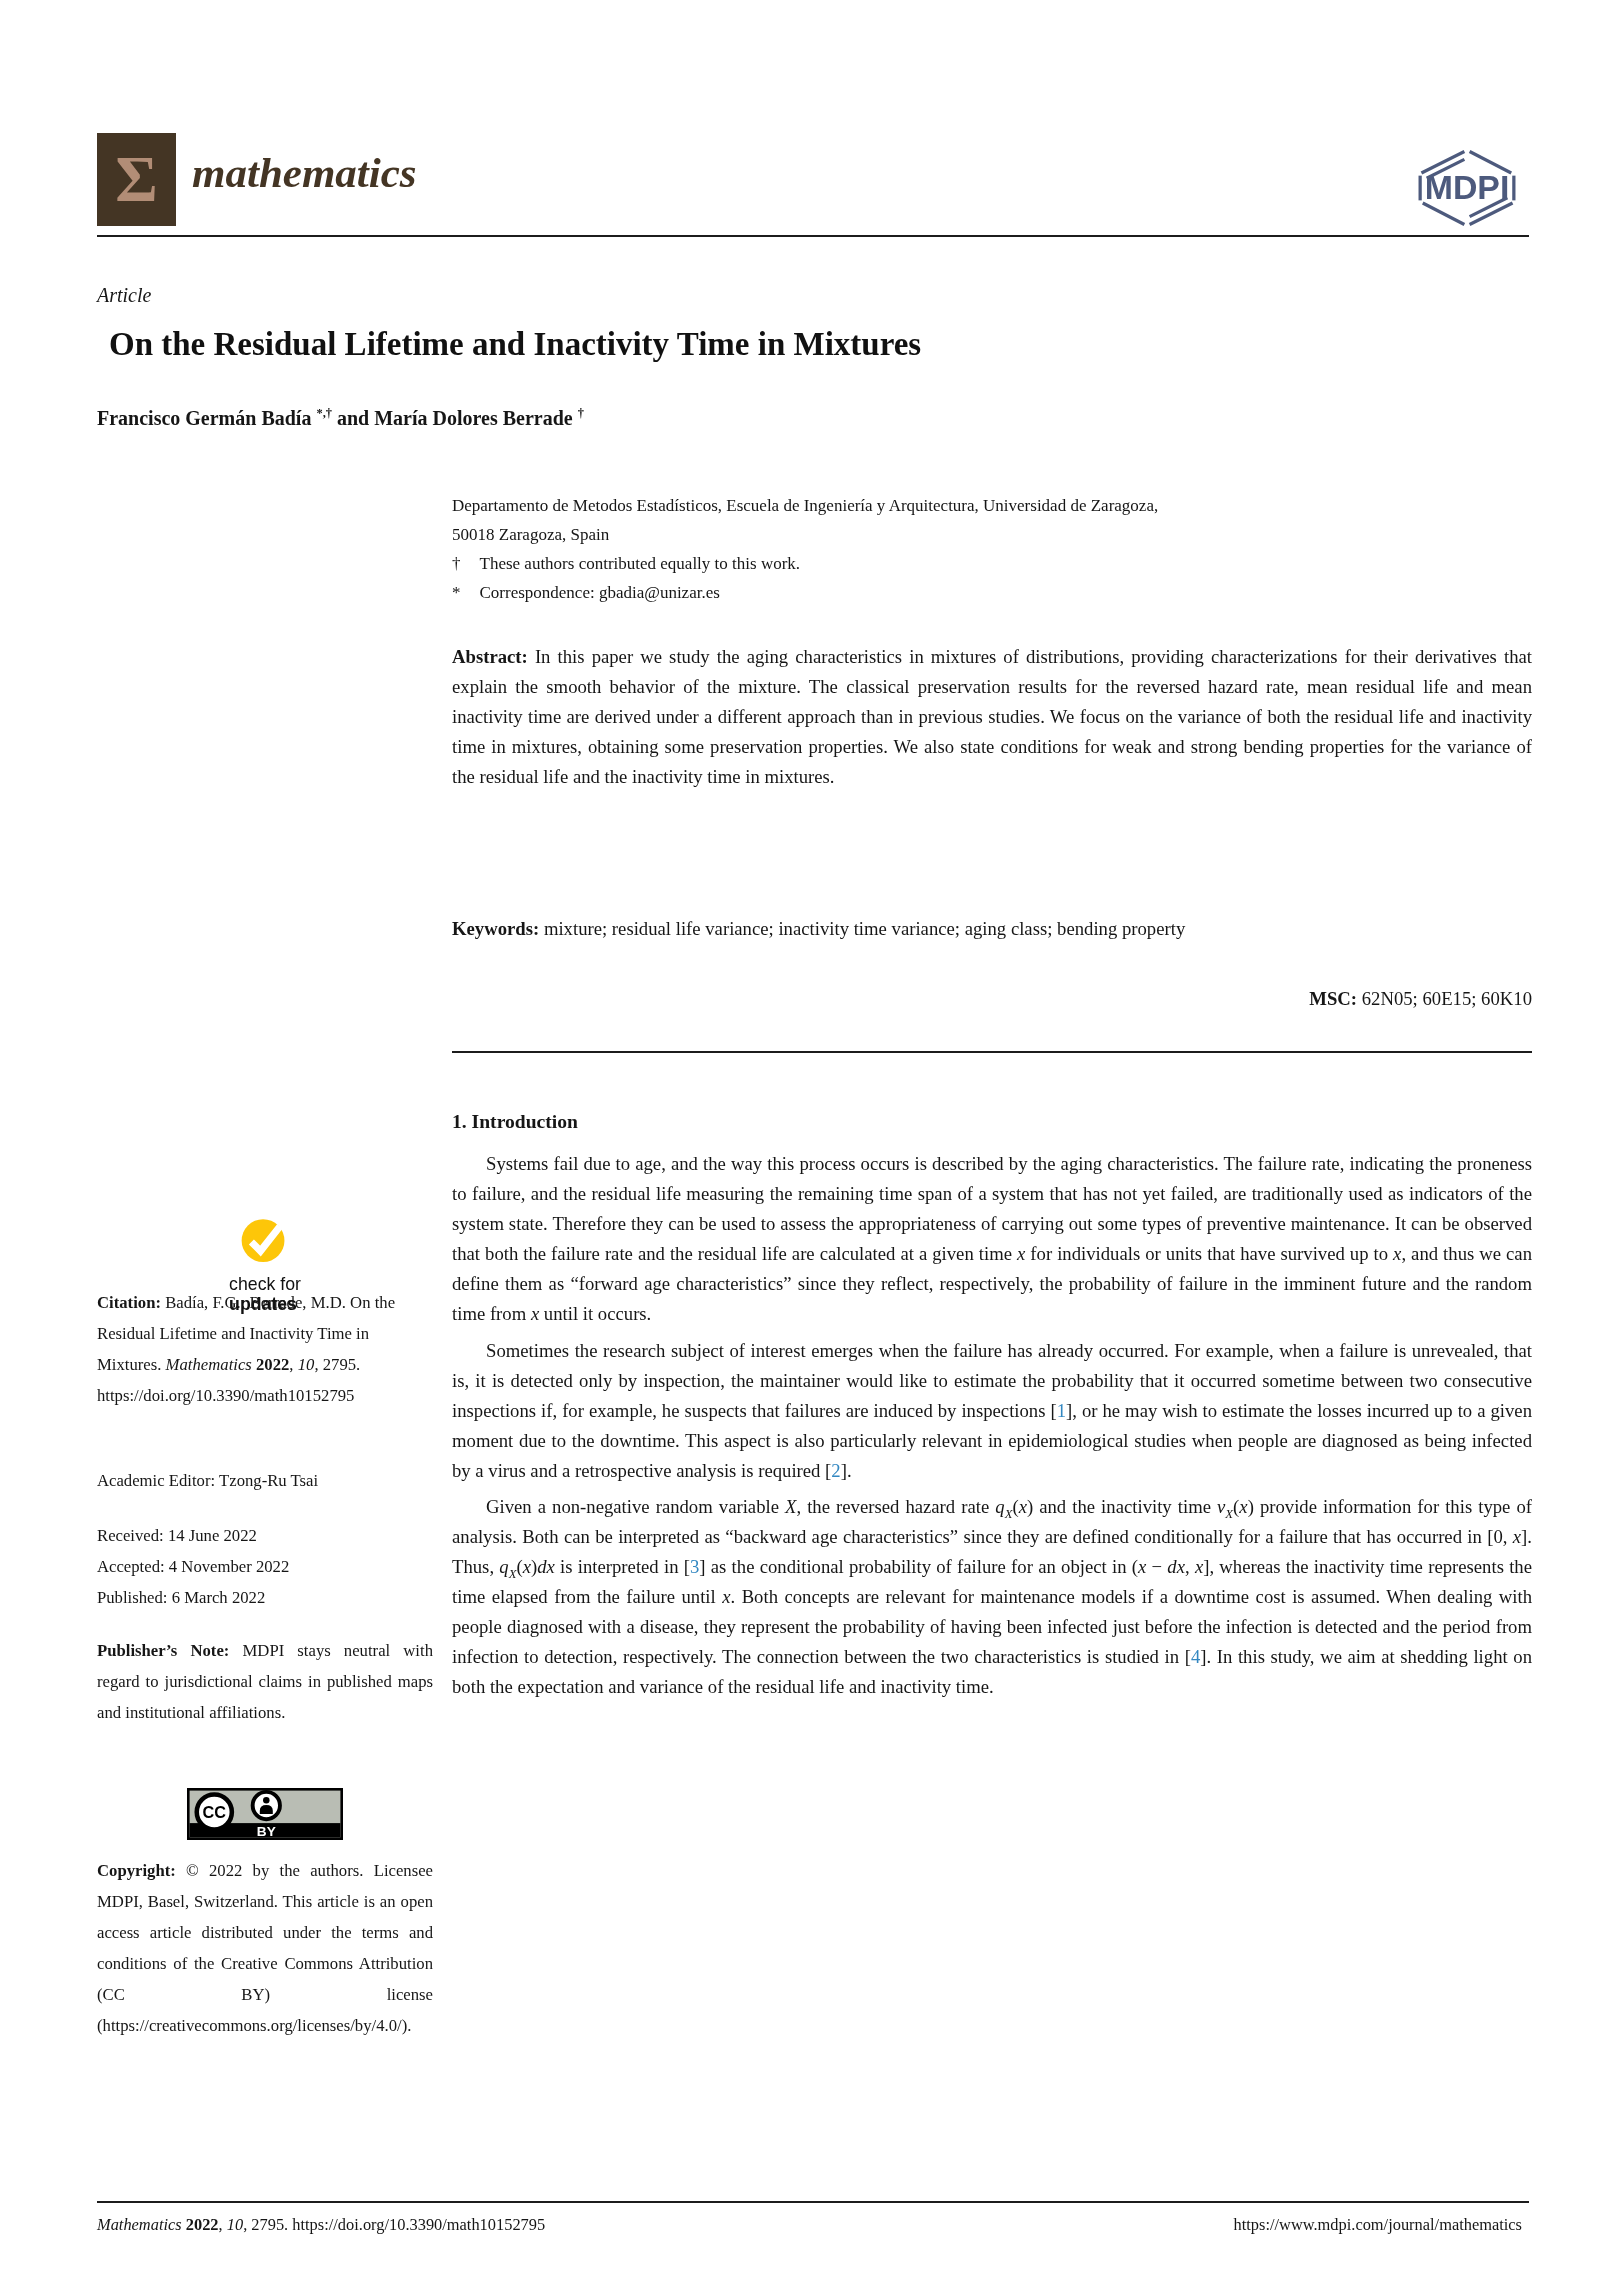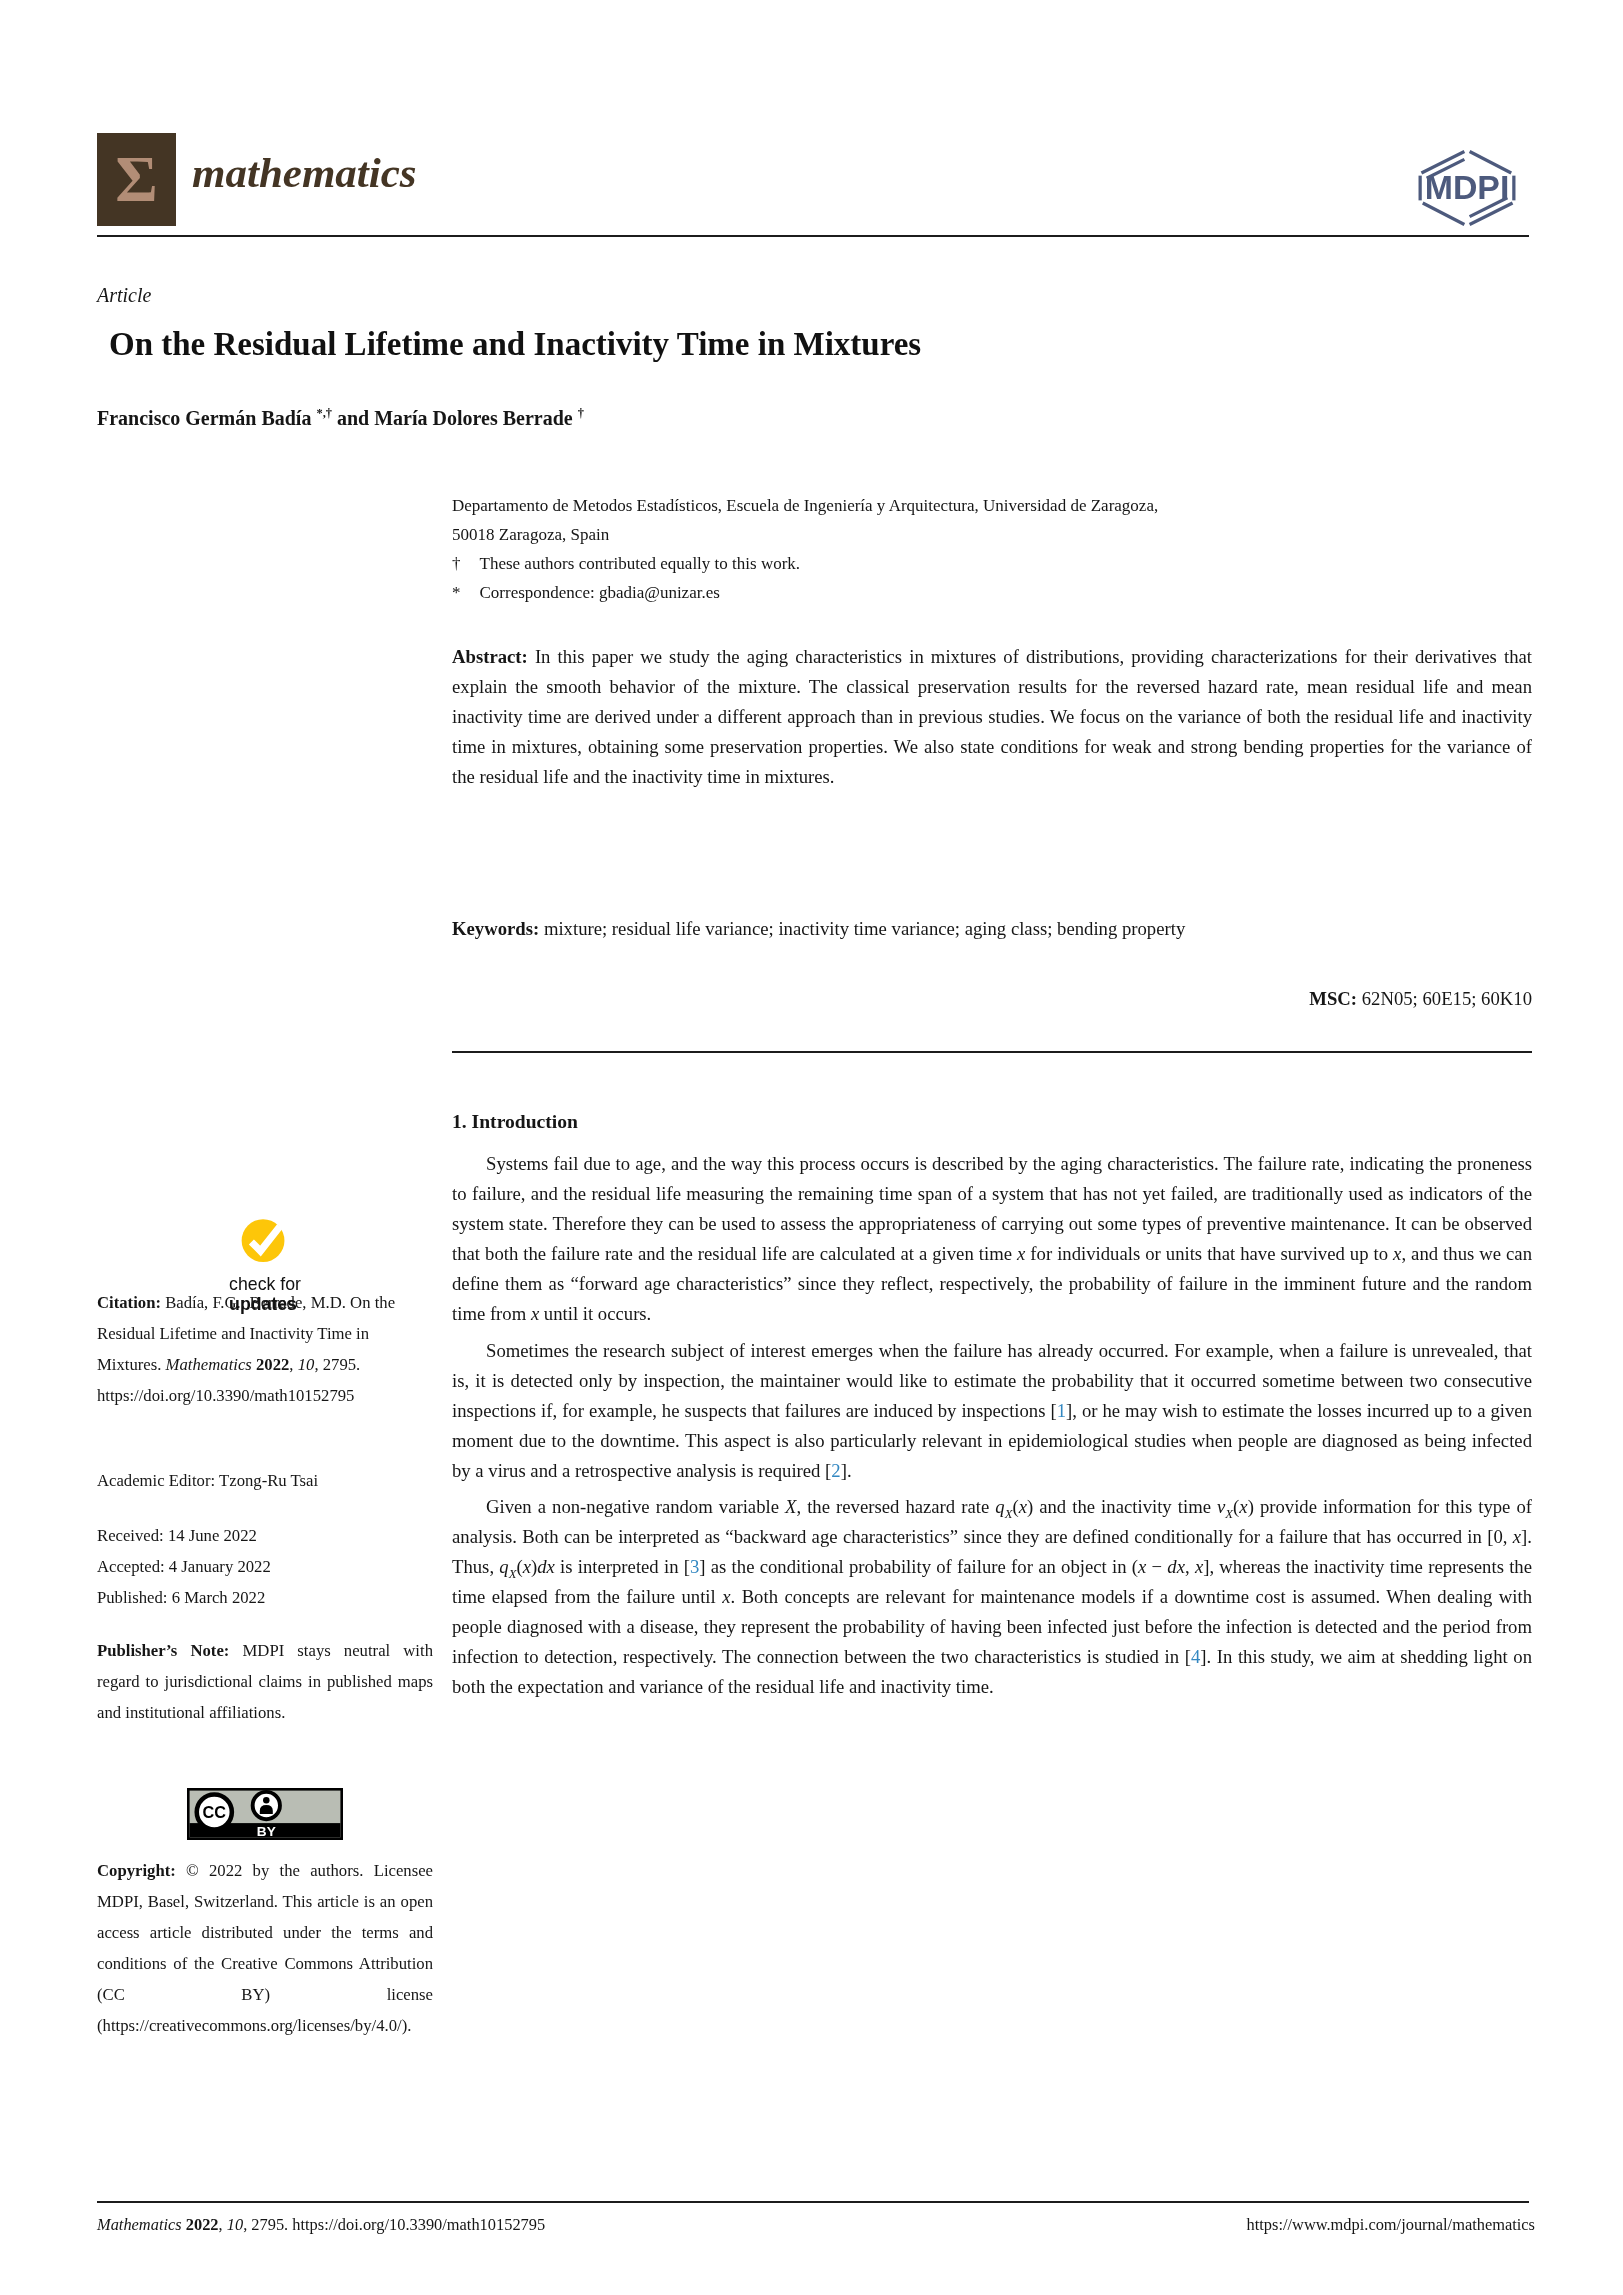--- a/index.html
+++ b/index.html
@@ -41,21 +41,21 @@
   .citation{top:1287px;font-size:16.7px;line-height:31px;}
   .academic-editor{top:1465px;font-size:16.7px;line-height:31px;}
   .dates{top:1520px;font-size:16.7px;line-height:31px;}
   .publisher-note{top:1635px;font-size:16.7px;line-height:31px;text-align:justify;}
   .cc-badge{top:1788px;cursor:pointer;}
   .copyright{top:1855px;font-size:16.7px;line-height:31px;text-align:justify;}
 
   
   .footer-rule{left:97px;top:2201px;width:1432px;height:0;border-top:2px solid #1c1c1c;}
   .footer-left{left:97px;top:2215px;font-size:16.4px;}
-  .footer-right{right:88px;top:2215px;font-size:16.4px;text-align:center;}
+  .footer-right{right:101px;top:2215px;font-size:16.4px;text-align:center;}
 
   
   .rs-i{font-style:italic;}
   .rs-b{font-weight:bold;}
   .rs-sup{vertical-align:super;font-size:0.62em;line-height:0;}
   .rs-sub{vertical-align:sub;font-size:0.68em;line-height:0;font-style:italic;}
   .rs-link{color:#3287c1;cursor:pointer;}
 </style>
 </head>
 <body>
@@ -118,21 +118,21 @@
     <div class="updates-text">
       <div class="u1">check for</div>
       <div class="u2">updates</div>
     </div>
   </div>
 
   <div class="abs side citation"><span class="rs-b">Citation: </span>Badía, F.G.; Berrade, M.D. On the Residual Lifetime and Inactivity Time in Mixtures. <span class="rs-i">Mathematics </span><span class="rs-b">2022</span>, <span class="rs-i">10</span>, 2795. https://doi.org/10.3390/math10152795</div>
   <div class="abs side academic-editor">Academic Editor: Tzong-Ru Tsai</div>
   <div class="abs side dates">
     <div>Received: 14 June 2022</div>
-    <div>Accepted: 4 January 2022</div>
+    <div>Accepted: 4 November 2022</div>
     <div>Published: 6 March 2022</div>
   </div>
   <div class="abs side publisher-note"><span class="rs-b">Publisher’s Note: </span>MDPI stays neutral with regard to jurisdictional claims in published maps and institutional affiliations.</div>
 
   <svg class="abs side cc-badge" width="157" height="52" viewBox="0 0 240 80">
     <rect x="2" y="2" width="236" height="76" fill="#b9bdb4" stroke="#000000" stroke-width="4"></rect>
     <rect x="4" y="54" width="232" height="22" fill="#000000"></rect>
     <circle cx="42" cy="37" r="27" fill="#ffffff" stroke="#000000" stroke-width="7"></circle>
     <text x="42" y="46" text-anchor="middle" fill="#000000" font-family="Liberation Sans, DejaVu Sans, sans-serif" font-size="25" font-weight="bold">CC</text>
     <circle cx="122" cy="27" r="21" fill="#ffffff" stroke="#000000" stroke-width="6"></circle>

